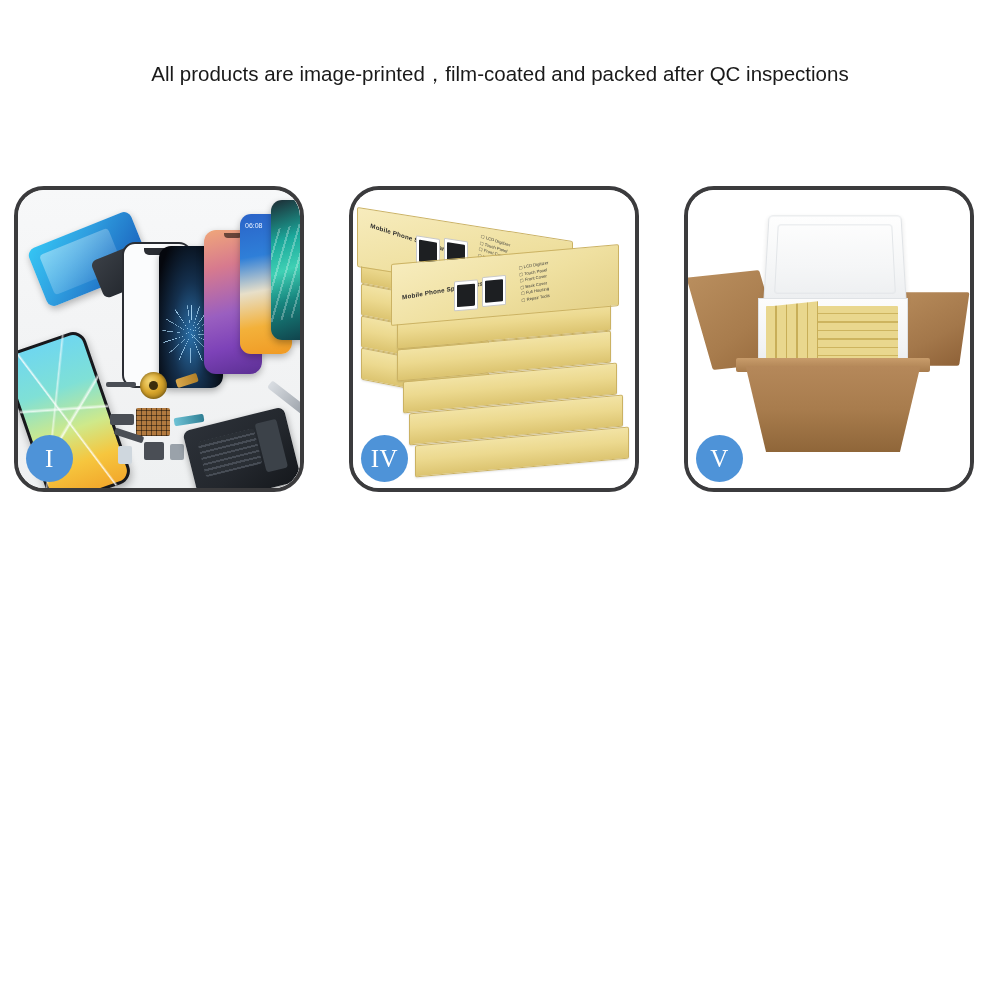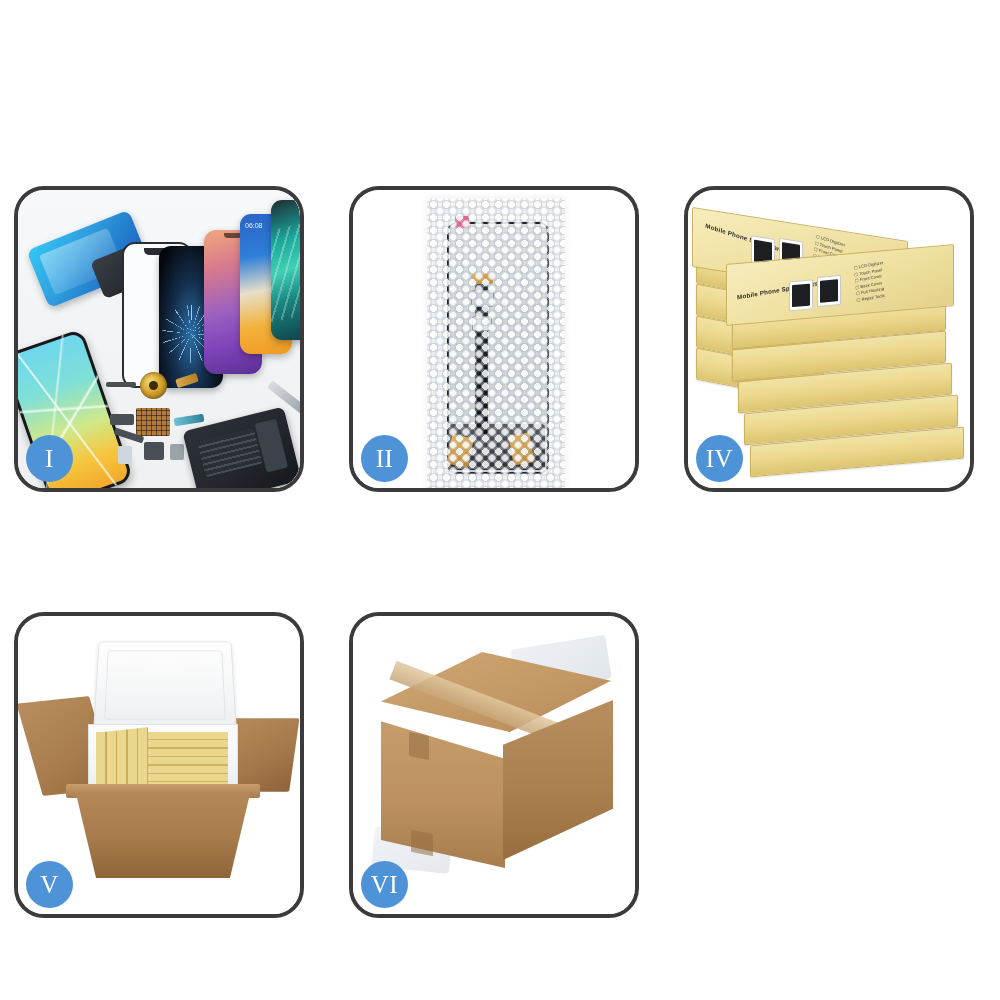--- a/index.html
+++ b/index.html
@@ -547,20 +547,21 @@
     width: 78px; height: 40px;
     background: linear-gradient(150deg, rgba(238,242,246,.9), rgba(218,224,230,.7));
     transform: rotate(6deg);
     border-radius: 4px;
   }
 </style>
 </head>
 <body>
 
 <div class="header">
+  <p class="page-subtitle">All products are image-printed，film-coated and packed after QC inspections</p>
 </div>
 
 <div class="panel-grid">
 
   <div class="panel">
     <div class="panel-photo">
       <div class="p1-bg"></div>
 
       <div class="p1-blue"></div>
       <div class="p1-blue-dark"></div>
@@ -598,39 +599,20 @@
       <div class="part" style="left:156px; top:226px; width:30px; height:8px; background:linear-gradient(90deg,#6fc3d6,#2f7f94); transform:rotate(-9deg);"></div>
       <div class="part" style="left:126px; top:252px; width:20px; height:18px;"></div>
       <div class="part" style="left:100px; top:256px; width:14px; height:18px; background:#cfd7de;"></div>
       <div class="part" style="left:152px; top:254px; width:14px; height:16px; background:#9aa2aa;"></div>
       <div class="p1-board"></div>
       <div class="p1-tweezer"></div>
     </div>
     <div class="step-badge">I</div>
   </div>
 
-  <div class="panel">
-    <div class="panel-photo">
-      <div class="p2-bg"></div>
-      <div class="p2-bag">
-        <div class="p2-seal"></div>
-        <div class="p2-lcd"></div>
-        <div class="p2-bottom-dark"></div>
-        <div class="p2-flex"></div>
-        <div class="p2-connector"></div>
-        <div class="p2-connector2"></div>
-        <div class="p2-gold g1"></div>
-        <div class="p2-gold g2"></div>
-        <div class="p2-gold g3"></div>
-        <div class="p2-pink"></div>
-        <div class="p2-bubbles"></div>
-      </div>
-    </div>
-    <div class="step-badge">II</div>
-  </div>
 
 
   <div class="panel">
     <div class="panel-photo">
       <div class="p4-bg"></div>
       <div class="box-stack">
 
         <div class="ybox" style="left:8px;  top:74px;  width:126px; height:30px; transform:skewY(11deg);"></div>
         <div class="ybox" style="left:8px;  top:106px; width:126px; height:30px; transform:skewY(11deg);"></div>
         <div class="ybox" style="left:8px;  top:138px; width:126px; height:30px; transform:skewY(11deg);"></div>
@@ -681,28 +663,14 @@
       <div class="p5-foam-lid"></div>
       <div class="p5-foam-box"></div>
       <div class="p5-yellow-stack"></div>
       <div class="p5-yellow-left"></div>
       <div class="p5-rim"></div>
       <div class="p5-body"></div>
     </div>
     <div class="step-badge">V</div>
   </div>
 
-  <div class="panel">
-    <div class="panel-photo">
-      <div class="p6-bg"></div>
-      <div class="p6-wrap"></div>
-      <div class="p6-wrap2"></div>
-      <div class="p6-top"></div>
-      <div class="p6-tape"></div>
-      <div class="p6-front"></div>
-      <div class="p6-side"></div>
-      <div class="p6-seal s1"></div>
-      <div class="p6-seal s2"></div>
-    </div>
-    <div class="step-badge">VI</div>
-  </div>
 
 </div>
 
 </body></html>

